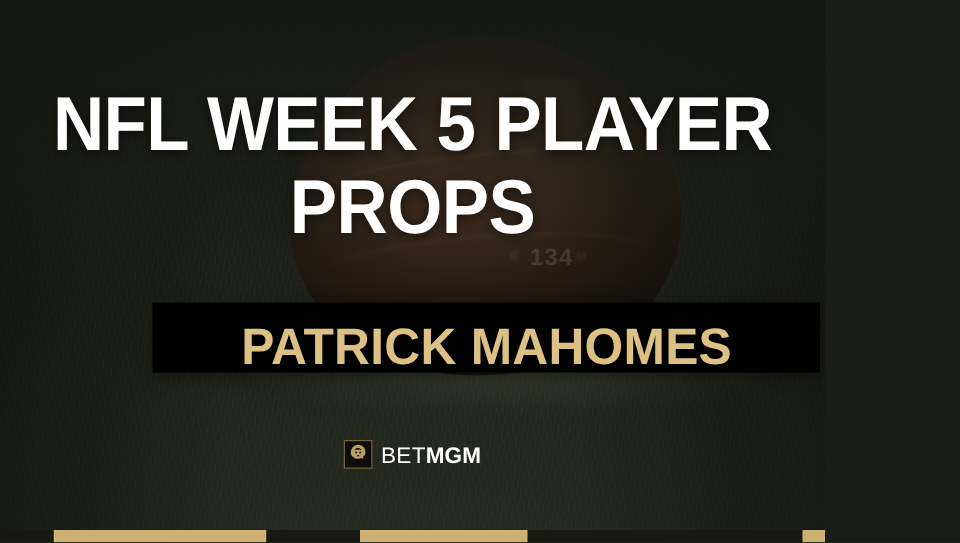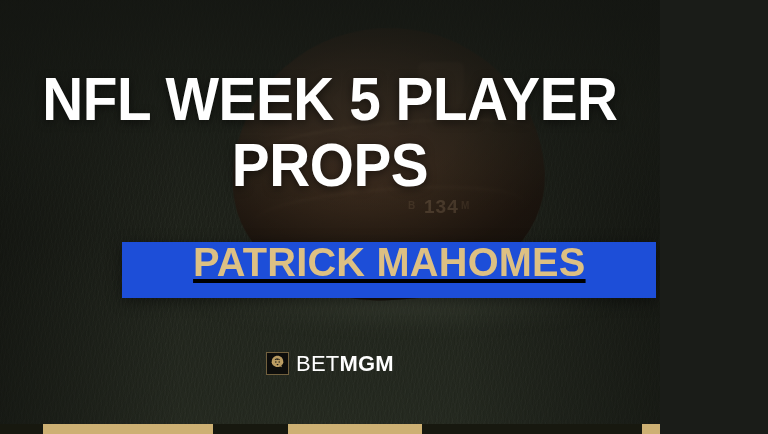--- a/index.html
+++ b/index.html
@@ -149,26 +149,25 @@
     transform: scaleX(.93);
     text-shadow: 0 2px 10px rgba(0,0,0,.55);
   }
   .headline .l2 { display: block; }
 
   
   .name-banner {
     position: absolute;
     left: 122px; top: 242px;
     width: 534px; height: 56px;
-    background: #1d4ed8;
+    background: #000000;
     display: flex;
-    align-items: flex-start;
+    align-items: flex-end;
     justify-content: center;
     box-shadow: 0 3px 14px rgba(0,0,0,.45);
-    text-decoration: underline;
   }
   .name-banner .player-name {
     color: #ddc083;
     font-family: "Liberation Sans", sans-serif;
     font-weight: 700;
     font-size: 41px;
     line-height: 41px;
     letter-spacing: .2px;
     text-transform: uppercase;
     transform: scaleX(.97);
@@ -188,21 +187,21 @@
     width: 23px; height: 23px;
     background: #0d0d0b;
     border: 1px solid rgba(198,166,106,.55);
     display: flex; align-items: center; justify-content: center;
     flex: none;
   }
   .logo-mark svg { display: block; }
   .logo-word {
     color: #ffffff;
     font-family: "Liberation Sans", sans-serif;
-    font-size: 22px;
+    font-size: 18px;
     line-height: 18px;
     letter-spacing: .2px;
     white-space: nowrap;
   }
   .logo-word .bet { font-weight: 400; }
   .logo-word .mgm { font-weight: 700; }
 
   
   .footer-strip {
     position: absolute;

